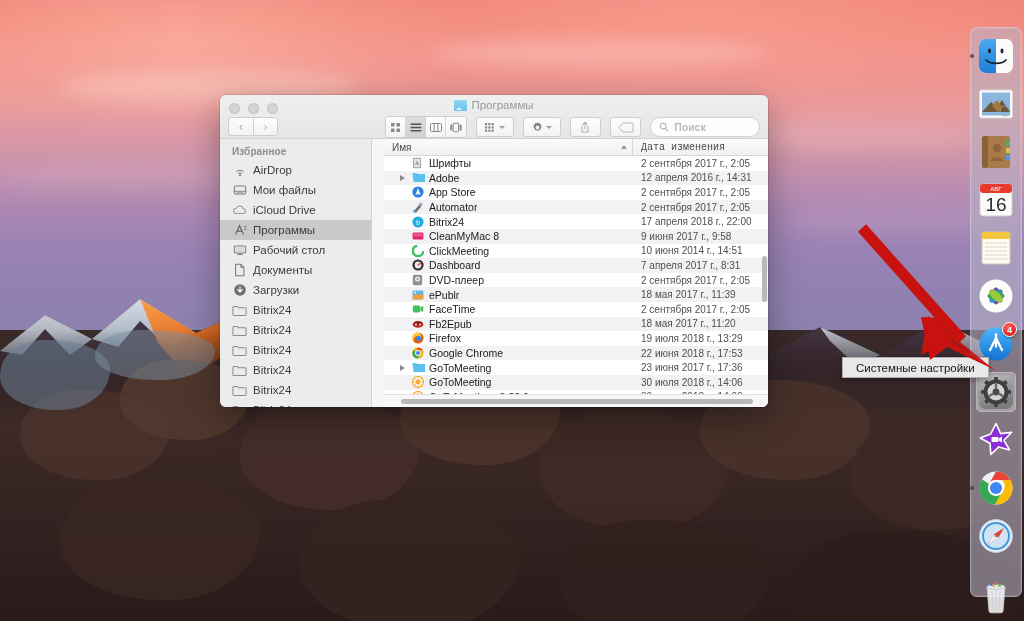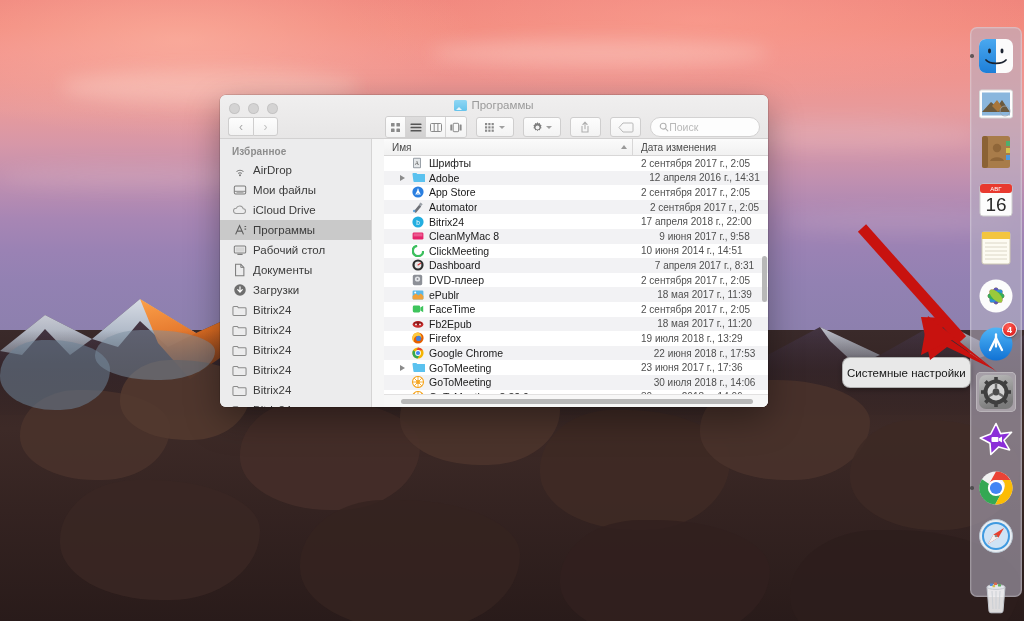--- a/index.html
+++ b/index.html
@@ -119,21 +119,21 @@
   }
   .tbtn.w2 { min-width: 38px; }
   .tbtn.w3 { width: 36px; }
   .caret { width: 0; height: 0; border-left: 3px solid transparent;
            border-right: 3px solid transparent; border-top: 3.5px solid #a0a0a0; }
 
   .searchbox {
     margin-left: auto; width: 133px; height: 20px;
     border: .5px solid #d3d2d2; border-radius: 10px;
     background: #fdfdfd;
-    display: flex; align-items: center; padding: 0 8px;
+    display: flex; align-items: center; gap: 5px; padding: 0 8px; font-weight: bold;
   }
   .searchbox .ph { font-size: 10.5px; color: #b9b9b9; }
 
   .win-body { flex: 1; display: flex; min-height: 0; }
 
   
   .sidebar {
     width: 152px; flex: 0 0 152px;
     background: #ececed;
     border-right: .5px solid #d5d4d4;
@@ -158,28 +158,28 @@
   .fl-head {
     height: 17px; flex: 0 0 17px; display: flex;
     background: linear-gradient(#fbfbfb,#f1f1f1);
     border-bottom: .5px solid #d8d7d7;
     font-size: 10px; color: #4a4a4a;
   }
   .fl-head .col-name { flex: 1; display: flex; align-items: center;
       padding-left: 8px; border-right: .5px solid #d8d7d7; justify-content: space-between;
       padding-right: 5px; }
   .fl-head .col-date { width: 135px; flex: 0 0 135px; display: flex;
-      align-items: center; padding-left: 8px; }
+      align-items: center; padding-left: 8px; font-family: Liberation Mono, monospace; }
   .sort-caret { width: 0; height: 0; border-left: 3px solid transparent;
       border-right: 3px solid transparent; border-bottom: 4px solid #999; }
 
   .fl-rows { flex: 1; overflow: hidden; position: relative; }
   .frow { height: 14.6px; display: flex; align-items: center; font-size: 10.5px;
           color: #1a1a1a; }
-  .frow.alt { background: #f2f2f4; text-align: center; }
+  .frow.alt { background: #f2f2f4; }
   .frow .c-name { flex: 1; display: flex; align-items: center; gap: 5px;
                   padding-left: 14px; min-width: 0; }
   .frow .c-date { width: 135px; flex: 0 0 135px; padding-left: 8px;
                   color: #4f4f4f; font-size: 10px; }
   .disc { width: 9px; flex: 0 0 9px; display: flex; align-items: center;
           justify-content: center; }
   .disc-tri { width: 0; height: 0; border-top: 3.5px solid transparent;
       border-bottom: 3.5px solid transparent; border-left: 5px solid #8b8b8b; }
   .fico { width: 12px; height: 12px; flex: 0 0 12px; border-radius: 2px;
           position: relative; }
@@ -218,24 +218,24 @@
     display: flex; align-items: center; justify-content: center;
     box-shadow: 0 1px 2px rgba(0,0,0,.35);
   }
   .dock-sep { width: 34px; height: 1px; background: rgba(255,255,255,.40); margin: 2px 0; }
   .run-dot { position: absolute; left: -6px; top: 18px; width: 3.5px; height: 3.5px;
              border-radius: 50%; background: rgba(60,60,60,.75); }
 
   
   #dock-tooltip {
     position: absolute; left: 842px; top: 357px;
-    height: 31px; padding: 0 4px;
+    height: 21px; padding: 0 13px;
     background: #e8e8e8;
     border: .5px solid rgba(130,130,130,.55);
-    border-radius: 8px;
+    border-radius: 0;
     box-shadow: 0 2px 5px rgba(0,0,0,.3);
     display: flex; align-items: center;
     font-size: 11.5px; color: #161616; white-space: nowrap;
   }
 
   
   #red-arrow { position: absolute; left: 0; top: 0; width: 1024px; height: 621px;
                pointer-events: none; }
 </style>
 </head>

